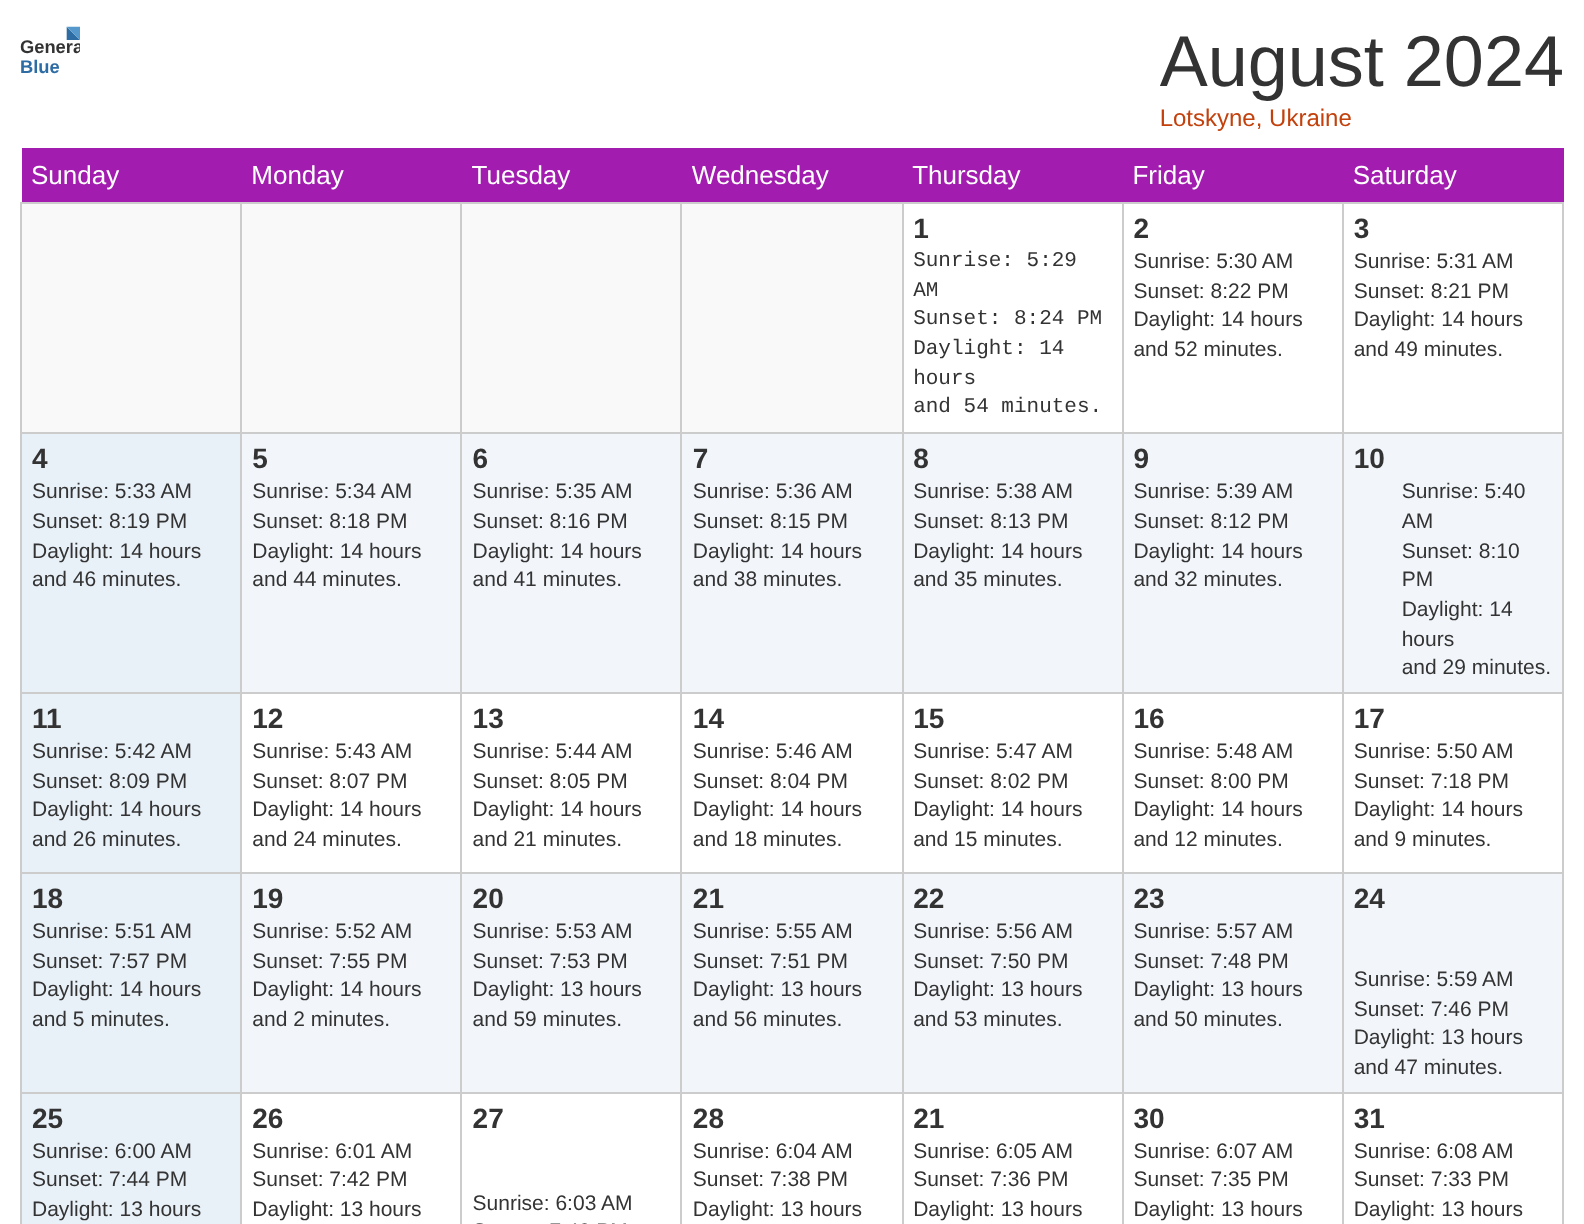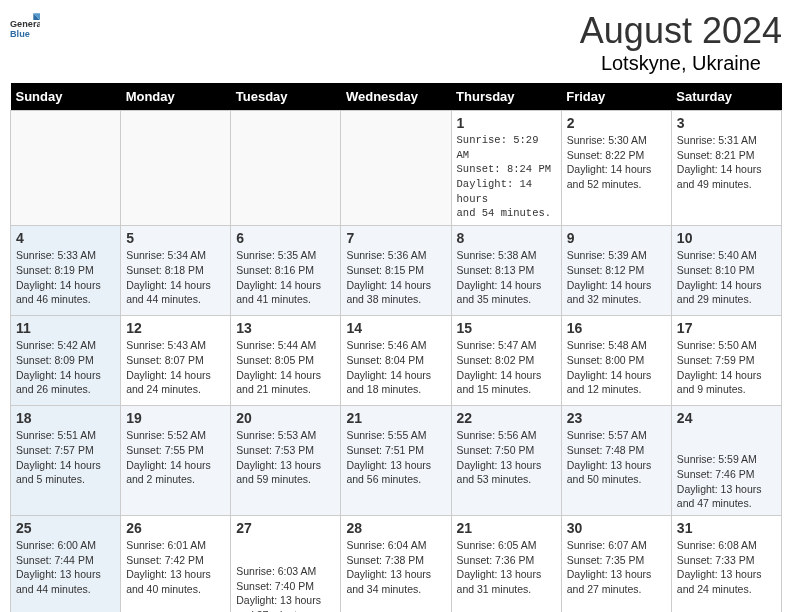--- a/index.html
+++ b/index.html
@@ -19,43 +19,43 @@
     .logo {
       display: flex;
       align-items: center;
       gap: 4px;
     }
     .logo-icon {
       width: 30px;
       height: 30px;
     }
     .title-block {
-      text-align: center;
+      text-align: left;
     }
     .main-title {
       font-size: 36px;
       font-weight: normal;
       color: #333;
     }
     .subtitle {
-      font-size: 20px;
-      color: #000000;
+      font-size: 12px;
+      color: #c2410c;
     }
     table {
       width: 100%;
       border-collapse: collapse;
       table-layout: fixed;
     }
     th {
-      background-color: #000000;
+      background-color: #a21caf;
       color: #fff;
       text-align: left;
       padding: 6px 5px;
       font-size: 13px;
-      font-weight: bold;
+      font-weight: normal;
     }
     td {
       border: 1px solid #ccc;
       vertical-align: top;
       padding: 4px 5px;
       font-size: 11px;
       color: #333;
       height: 90px;
     }
     .day-num {
@@ -177,21 +177,21 @@
         </td>
         <td>
           <span class="day-num">9</span>
           <div class="day-info" style="white-space: pre-line;">Sunrise: 5:39 AM
 Sunset: 8:12 PM
 Daylight: 14 hours
 and 32 minutes.</div>
         </td>
         <td>
           <span class="day-num">10</span>
-          <div class="day-info" style="white-space: pre-line;">Sunrise: 5:40 AM
+          <div class="day-info" style="white-space: pre-line; margin-left: 24px;">Sunrise: 5:40 AM
 Sunset: 8:10 PM
 Daylight: 14 hours
 and 29 minutes.</div>
         </td>
       </tr>
       <tr>
         <td class="sunday">
           <span class="day-num">11</span>
           <div class="day-info" style="white-space: pre-line;">Sunrise: 5:42 AM
 Sunset: 8:09 PM
@@ -229,21 +229,21 @@
         <td>
           <span class="day-num">16</span>
           <div class="day-info" style="white-space: pre-line;">Sunrise: 5:48 AM
 Sunset: 8:00 PM
 Daylight: 14 hours
 and 12 minutes.</div>
         </td>
         <td>
           <span class="day-num">17</span>
           <div class="day-info" style="white-space: pre-line;">Sunrise: 5:50 AM
-Sunset: 7:59 PM
+Sunset: 7:18 PM
 Daylight: 14 hours
 and 9 minutes.</div>
         </td>
       </tr>
       <tr>
         <td class="sunday">
           <span class="day-num">18</span>
           <div class="day-info" style="white-space: pre-line;">Sunrise: 5:51 AM
 Sunset: 7:57 PM
 Daylight: 14 hours

